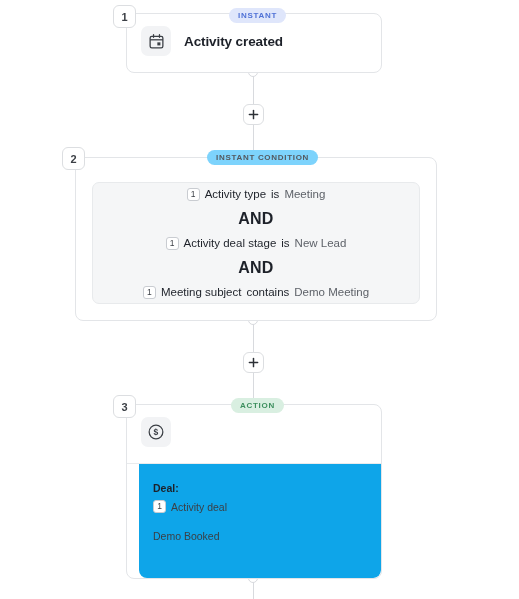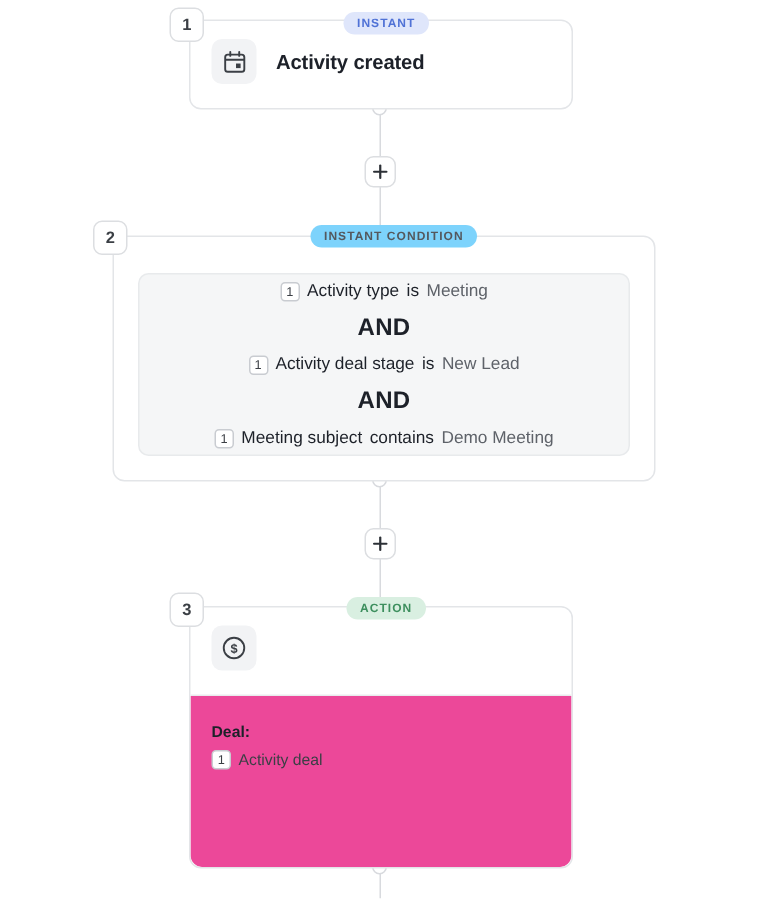--- a/index.html
+++ b/index.html
@@ -155,22 +155,22 @@
 
   
   .action-divider {
     position: absolute;
     left: 0; right: 0;
     height: 1px;
     background: #e9ebed;
   }
   .action-body {
     position: absolute;
-    left: 0; right: 0;
-    background: #ec4899;
+    left: 12px; right: 0;
+    background: #0ea5e9;
     border-bottom-left-radius: 8px;
     border-bottom-right-radius: 8px;
     padding: 18px 14px 0 14px;
   }
   .field-label {
     font-size: 10.5px;
     font-weight: bold;
     color: #1d2129;
     margin-bottom: 6px;
   }
@@ -294,20 +294,23 @@
 
       <div class="field-group">
         <div class="field-label">Deal:</div>
         <div class="field-value">
           <span class="var-chip">1</span>
           <span>Activity deal</span>
         </div>
       </div>
 
       <div class="field-group">
+        <div class="field-value">
+          <span>Demo Booked</span>
+        </div>
       </div>
 
     </div>
   </div>
   <div class="step-badge" style="left:113px; top:395px;">3</div>
   <div class="type-pill pill-action" style="left:231px; top:398px;">ACTION</div>
 
 </div>
 
 </body></html>

